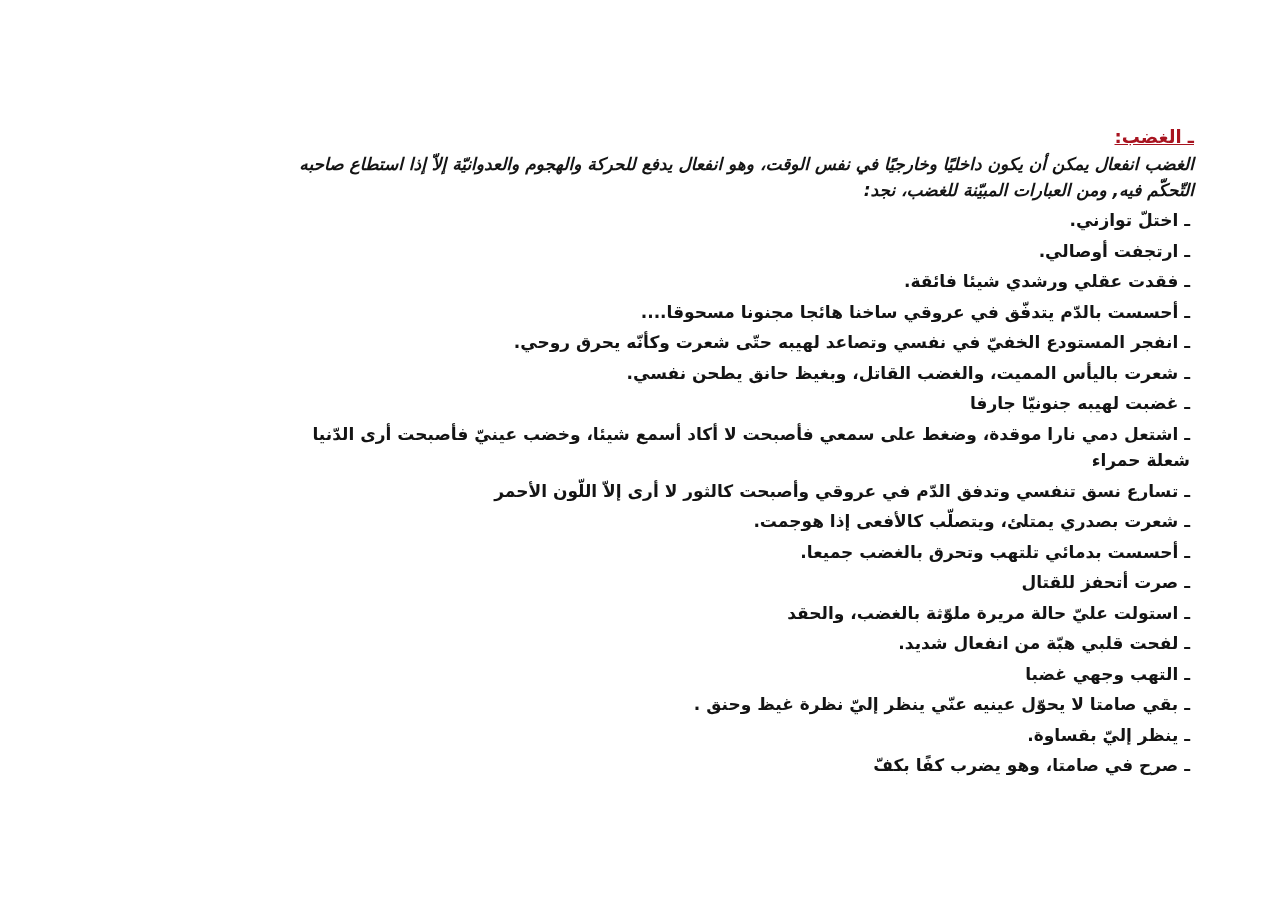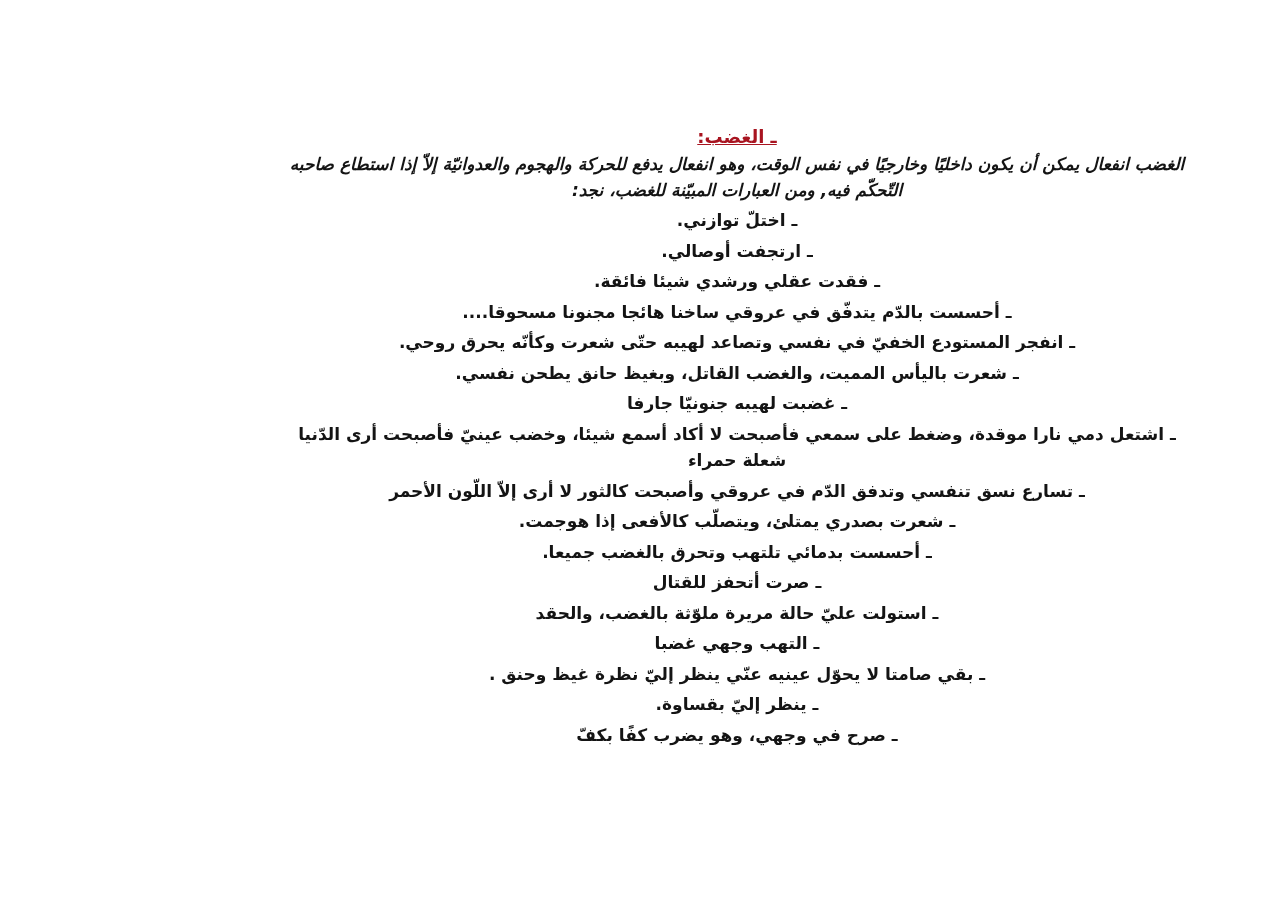--- a/index.html
+++ b/index.html
@@ -8,21 +8,20 @@
     background: #ffffff;
     width: 1282px;
     height: 906px;
     overflow: hidden;
   }
   .doc {
     box-sizing: border-box;
     width: 1090px;
     padding: 126px 88px 0 88px;
     direction: rtl;
-    text-align: center;
     font-family: "DejaVu Sans", sans-serif;
     font-weight: bold;
     color: #141414;
   }
   .title {
     font-size: 18px;
     margin: 0 0 4px 0;
     text-decoration: underline;
     letter-spacing: 0.5px;
   }
@@ -51,18 +50,19 @@
       <p class="line">ـ أحسست بالدّم يتدفّق في عروقي ساخنا هائجا مجنونا مسحوقا....</p>
       <p class="line">ـ انفجر المستودع الخفيّ في نفسي وتصاعد لهيبه حتّى شعرت وكأنّه يحرق روحي.</p>
       <p class="line">ـ شعرت باليأس المميت، والغضب القاتل، وبغيظ حانق يطحن نفسي.</p>
       <p class="line">ـ غضبت لهيبه جنونيّا جارفا</p>
       <p class="line">ـ اشتعل دمي نارا موقدة، وضغط على سمعي فأصبحت لا أكاد أسمع شيئا، وخضب عينيّ فأصبحت أرى الدّنيا شعلة حمراء</p>
       <p class="line">ـ تسارع نسق تنفسي وتدفق الدّم في عروقي وأصبحت كالثور لا أرى إلاّ اللّون الأحمر</p>
       <p class="line">ـ شعرت بصدري يمتلئ، ويتصلّب كالأفعى إذا هوجمت.</p>
       <p class="line">ـ أحسست بدمائي تلتهب وتحرق بالغضب جميعا.</p>
       <p class="line">ـ صرت أتحفز للقتال</p>
       <p class="line">ـ استولت عليّ حالة مريرة ملوّثة بالغضب، والحقد</p>
+      <p class="line">ـ لفحت قلبي هبّة من انفعال شديد.</p>
       <p class="line">ـ التهب وجهي غضبا</p>
       <p class="line">ـ بقي صامتا لا يحوّل عينيه عنّي ينظر إليّ نظرة غيظ وحنق .</p>
       <p class="line">ـ ينظر إليّ بقساوة.</p>
-      <p class="line">ـ صرح في وجهي، وهو يضرب كفًا بكفّ</p>
+      <p class="line">ـ صرح في صامتا، وهو يضرب كفًا بكفّ</p>
     </div>
 </div>
 
 </body></html>

